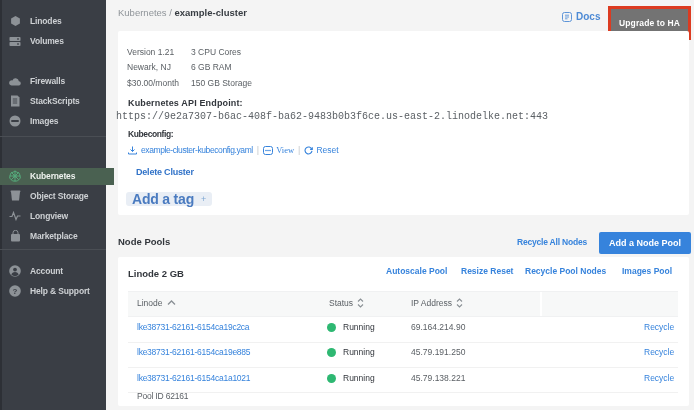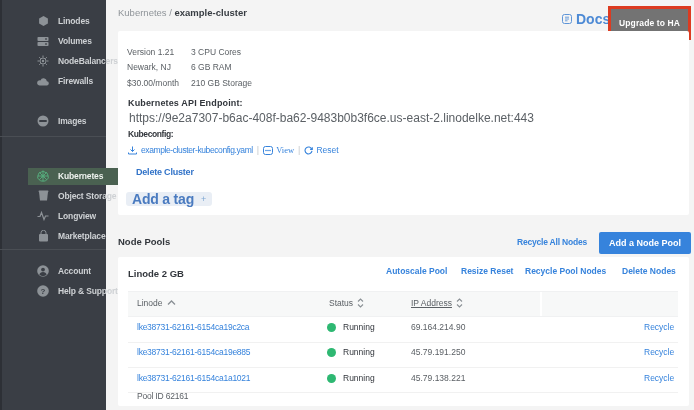--- a/index.html
+++ b/index.html
@@ -2,32 +2,32 @@
 <html><head>
 <meta charset="utf-8">
 <style>
 * { margin:0; padding:0; box-sizing:border-box; }
 html,body { width:694px; height:410px; overflow:hidden; }
 body { font-family:"Liberation Sans", sans-serif; position:relative; background:#f4f4f4; }
 
 
 #sidebar { position:absolute; left:0; top:0; width:106px; height:410px; background:#3a3e45; }
 #sidebar .edge { position:absolute; left:0; top:0; width:2px; height:410px; background:#2d3036; }
-.nav { position:absolute; left:0; width:114px; height:20px; display:flex; align-items:center;margin-left:28px; }
+.nav { position:absolute; left:0; width:114px; height:20px; display:flex; align-items:center; }
 .nav .ic { position:absolute; left:9px; width:12px; height:12px; display:flex; align-items:center; justify-content:center; }
 .nav .tx { position:absolute; left:30px; font-size:8.5px; font-weight:700; letter-spacing:-0.15px; color:#ced1d4; white-space:nowrap; }
 .nav.sel { background:linear-gradient(to bottom, rgba(0,0,0,0) 0px, rgba(0,0,0,0) 1.5px, #4a6151 1.5px, #4a6151 18.5px, rgba(0,0,0,0) 18.5px); }
 .nav.sel .tx { color:#eef2ee; }
 .divider { position:absolute; left:0; width:106px; height:1px; background:#4a4e54; }
 
 
 .crumb { position:absolute; left:118px; top:7px; font-size:9.5px; color:#8f9499; white-space:nowrap; }
 .crumb b { color:#373c42; font-weight:700; }
 #docs { position:absolute; left:562px; top:11px; display:flex; align-items:center; }
-#docs .t { font-size:14px; font-weight:700; color:#4d8ad5; margin-left:4px; }
+#docs .t { font-size:10px; font-weight:700; color:#4d8ad5; margin-left:4px; }
 #upg { position:absolute; left:608px; top:6px; border:3px solid #dc3b21; background:#737373; width:83px; height:34px; display:flex; align-items:center; justify-content:center; }
 #upg .t { color:#fff; font-size:8.5px; font-weight:700; letter-spacing:0.1px; white-space:nowrap; }
 
 
 .card { position:absolute; left:118px; width:571px; background:#fff; border-radius:2px; }
 #card1 { top:31px; height:184px; }
 #card2 { top:257px; height:149px; }
 
 .spec { position:absolute; font-size:8.5px; color:#5b6065; white-space:nowrap; }
 .blab { position:absolute; font-size:8.5px; font-weight:700; color:#32363c; white-space:nowrap; }
@@ -80,39 +80,38 @@
       <span class="ic">
         <svg width="12" height="11" viewBox="0 0 12 11">
           <rect x="0.5" y="1" width="11" height="4" rx="0.8" fill="#8d9297"></rect>
           <rect x="0.5" y="6" width="11" height="4" rx="0.8" fill="#8d9297"></rect>
           <rect x="8" y="2.4" width="2" height="1.2" fill="#3a3e45"></rect>
           <rect x="8" y="7.4" width="2" height="1.2" fill="#3a3e45"></rect>
         </svg>
       </span>
       <span class="tx">Volumes</span>
     </div>
-  <div class="nav" style="top:51px">
-      <span class="ic">
-        <svg width="12" height="12" viewBox="0 0 12 12">
-          <g stroke="#8d9297" stroke-width="1">
-            <circle cx="6" cy="6" r="3" fill="none"></circle>
-            <path d="M6 0.5 V2.5 M6 9.5 V11.5 M0.5 6 H2.5 M9.5 6 H11.5 M2.2 2.2 L3.6 3.6 M8.4 8.4 L9.8 9.8 M9.8 2.2 L8.4 3.6 M3.6 8.4 L2.2 9.8"></path>
-          </g>
-          <circle cx="6" cy="6" r="1.2" fill="#8d9297"></circle>
-        </svg>
-      </span>
-      <span class="tx">NodeBalancers</span>
-    </div>
   <div class="nav" style="top:71px">
       <span class="ic">
         <svg width="12" height="9" viewBox="0 0 12 9">
           <path d="M3 8.5 a2.6 2.6 0 1 1 0.4-5.1 a3.4 3.4 0 0 1 6.5 0.9 a2.1 2.1 0 0 1-0.4 4.2 Z" fill="#8d9297"></path>
         </svg>
       </span>
       <span class="tx">Firewalls</span>
+    </div>
+  <div class="nav" style="top:91px">
+      <span class="ic">
+        <svg width="10" height="12" viewBox="0 0 10 12">
+          <path d="M1 0.5 h6.5 l2 2 V11.5 H1 Z" fill="#8d9297"></path>
+          <g stroke="#3a3e45" stroke-width="0.9">
+            <path d="M2.8 4 h4.4 M2.8 6 h4.4 M2.8 8 h4.4"></path>
+          </g>
+        </svg>
+      </span>
+      <span class="tx">StackScripts</span>
     </div>
   <div class="nav" style="top:111px">
       <span class="ic">
         <svg width="12" height="12" viewBox="0 0 12 12">
           <circle cx="6" cy="6" r="5.5" fill="#8d9297"></circle>
           <rect x="2" y="4.9" width="8" height="2.2" rx="1.1" fill="#3a3e45"></rect>
           <circle cx="4.2" cy="6" r="1.1" fill="#3a3e45"></circle>
         </svg>
       </span>
       <span class="tx">Images</span>
@@ -189,24 +188,24 @@
 <div id="upg">
     <span class="t">Upgrade to HA</span>
   </div>
 
 <div class="card" id="card1"></div>
 <div class="spec" style="left:127px; top:47px;">Version 1.21</div>
 <div class="spec" style="left:191px; top:47px;">3 CPU Cores</div>
 <div class="spec" style="left:127px; top:62px;">Newark, NJ</div>
 <div class="spec" style="left:191px; top:62px;">6 GB RAM</div>
 <div class="spec" style="left:127px; top:78px;">$30.00/month</div>
-<div class="spec" style="left:191px; top:78px;">210 GB Storage</div>
+<div class="spec" style="left:191px; top:78px;">150 GB Storage</div>
 
 <div class="blab" style="left:128px; top:98px; font-size:9px; letter-spacing:0.15px;">Kubernetes API Endpoint:</div>
-<div class="gtx" style="left:129px; top:111px; font-size:12px;">https://9e2a7307-b6ac-408f-ba62-9483b0b3f6ce.us-east-2.linodelke.net:443</div>
+<div class="gtx" style="left:116px; top:111px; font-size:10px;font-family:Liberation Mono, monospace;">https://9e2a7307-b6ac-408f-ba62-9483b0b3f6ce.us-east-2.linodelke.net:443</div>
 <div class="blab" style="left:128px; top:129px; font-size:8.5px; letter-spacing:-0.4px;">Kubeconfig:</div>
 
 <div id="kcrow">
   <svg width="9" height="9" viewBox="0 0 9 9">
       <path d="M4.5 0.5 v5 M2.5 3.5 l2 2 l2 -2 M0.5 6.5 v1.5 h8 v-1.5" fill="none" stroke="#3683dc" stroke-width="1"></path>
     </svg>
   <span class="b" style="margin-left:4px; letter-spacing:-0.4px;">example-cluster-kubeconfig.yaml</span>
   <span class="sep">|</span>
   <svg width="10" height="9" viewBox="0 0 10 9">
       <rect x="0.5" y="0.5" width="9" height="8" rx="2" fill="none" stroke="#3683dc"></rect>
@@ -233,37 +232,37 @@
 <div id="recall">Recycle All Nodes</div>
 <div id="addpool">
     <span class="t">Add a Node Pool</span>
   </div>
 
 <div class="card" id="card2"></div>
 <div id="l2gb">Linode 2 GB</div>
 <div class="plink" style="left:386px;">Autoscale Pool</div>
 <div class="plink" style="left:461px;">Resize Reset</div>
 <div class="plink" style="left:525px;">Recycle Pool Nodes</div>
-<div class="plink" style="left:622px;">Delete Nodes</div>
+<div class="plink" style="left:622px;">Images Pool</div>
 
 <div id="thead">
     <div class="colline"></div>
   </div>
 <div class="th" style="left:137px; top:298px;">Linode
   <svg width="9" height="6" viewBox="0 0 9 6" style="margin-left:4px;">
       <path d="M1 4.5 L4.5 1 L8 4.5" fill="none" stroke="#8a9095" stroke-width="1.3"></path>
     </svg>
 </div>
 <div class="th" style="left:329px; top:298px;">Status
   <svg width="7" height="10" viewBox="0 0 7 10" style="margin-left:4px;">
       <path d="M1 3.5 L3.5 1 L6 3.5" fill="none" stroke="#8a9095" stroke-width="1.1"></path>
       <path d="M1 6.5 L3.5 9 L6 6.5" fill="none" stroke="#8a9095" stroke-width="1.1"></path>
     </svg>
 </div>
-<div class="th" style="left:411px; top:298px;text-decoration:underline;">IP Address
+<div class="th" style="left:411px; top:298px;">IP Address
   <svg width="7" height="10" viewBox="0 0 7 10" style="margin-left:4px;">
       <path d="M1 3.5 L3.5 1 L6 3.5" fill="none" stroke="#8a9095" stroke-width="1.1"></path>
       <path d="M1 6.5 L3.5 9 L6 6.5" fill="none" stroke="#8a9095" stroke-width="1.1"></path>
     </svg>
 </div>
 
 <div class="cell" style="left:137px; top:322px;"><a class="lnk" style="letter-spacing:-0.25px;">lke38731-62161-6154ca19c2ca</a></div>
 <div class="dot" style="left:327px; top:323px;"></div>
 <div class="cell" style="left:343px; top:322px; color:#32363c;">Running</div>
 <div class="cell" style="left:411px; top:322px; color:#5b6065;">69.164.214.90</div>

